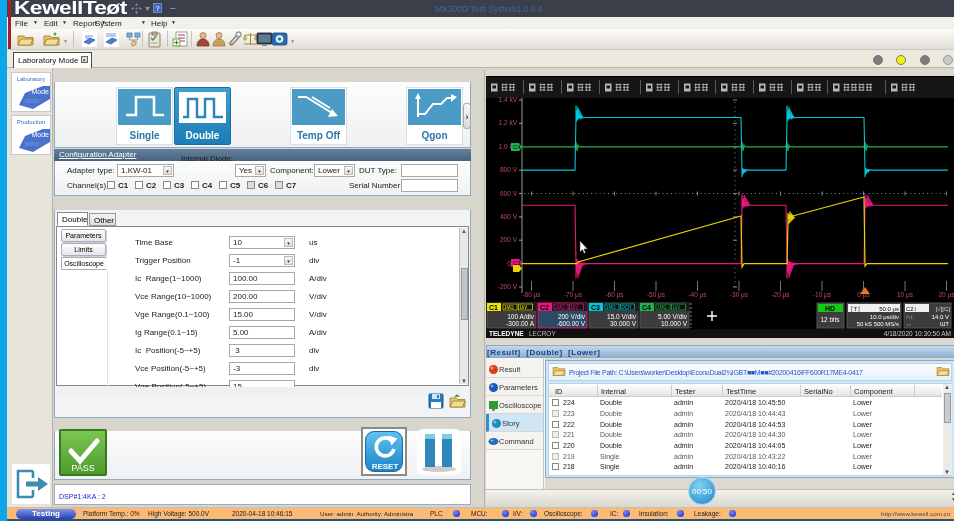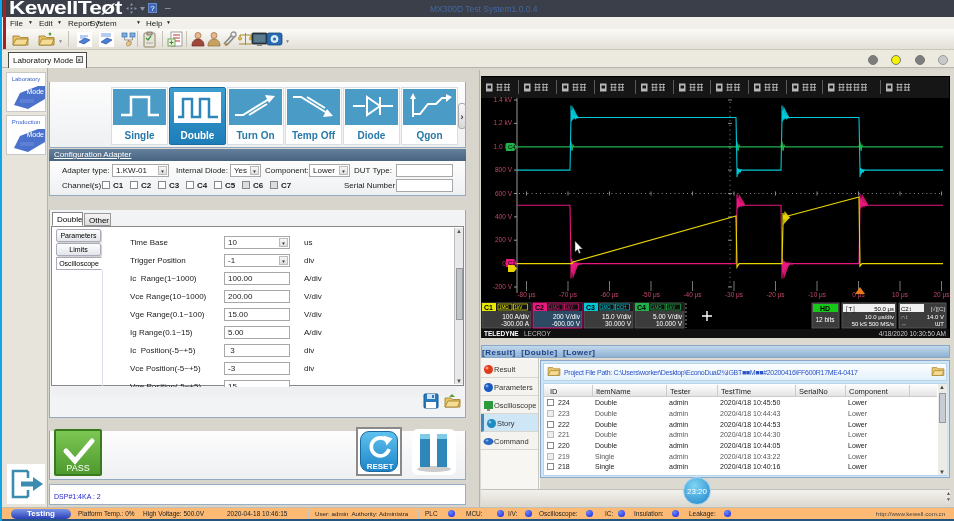--- a/index.html
+++ b/index.html
@@ -1,17 +1,17 @@
 <!DOCTYPE html>
 <html><head>
 <meta charset="utf-8">
 <style>
 *{margin:0;padding:0;box-sizing:border-box}
 html,body{width:954px;height:521px;overflow:hidden}
-#app{position:relative;width:954px;height:521px;font-family:"Liberation Sans",sans-serif;background:#e9e7df;border-left:2px solid #0ea5e9;border-right:2px solid #9a98a0}
+#app{position:relative;width:954px;height:521px;font-family:"Liberation Sans",sans-serif;background:#e9e7df;border-left:7px solid #0ea5e9;border-right:2px solid #9a98a0}
 .abs{position:absolute}
 
 #titlebar{position:absolute;left:0;top:0;width:954px;height:17px;background:#3a3f4a}
 #redstrip{position:absolute;left:1px;top:0;width:3px;height:49px;background:#a42025;z-index:9}
 #logo{position:absolute;left:7px;top:-3px;color:#fff;font-weight:bold;font-size:19px;letter-spacing:-0.5px;transform:scaleX(1.2);transform-origin:0 0}
 #apptitle{position:absolute;left:428px;top:4px;color:#44679e;font-size:8.5px}
 
 #menubar{position:absolute;left:0;top:17px;width:954px;height:12px;background:#f1f0ea;font-size:8px;color:#222}
 #menubar span{position:absolute;top:2px}
 
@@ -205,55 +205,41 @@
           <path d="M8 26 H18 V8 H36 V26 H46" stroke="#fff" stroke-width="2.5" fill="none"></path>
         </svg></div>
  <div class="lb">Single</div>
 </div>
 <div class="tbtn selx" style="left:167px">
  <div class="ic"><svg width="49" height="31" viewBox="0 0 49 31">
           <path d="M4 25 H9 V7 H18 V25 H26 V7 H35 V25 H44" stroke="#2e86ba" stroke-width="2.5" fill="none"></path>
         </svg></div>
  <div class="lb">Double</div>
 </div>
-<div class="tbtn" style="left:225px">
- <div class="ic"><svg width="55" height="34" viewBox="0 0 55 34">
-          <path d="M6 26 H14 L40 10 M20 26 L38 15" stroke="#fff" stroke-width="2" fill="none"></path>
-          <path d="M36 6 L46 7 L40 14 Z" fill="#fff"></path>
-        </svg></div>
- <div class="lb">Turn On</div>
-</div>
 <div class="tbtn" style="left:283px">
  <div class="ic"><svg width="55" height="34" viewBox="0 0 55 34">
           <path d="M6 8 H14 L40 24 M20 8 L38 19" stroke="#fff" stroke-width="2" fill="none"></path>
           <path d="M36 28 L46 27 L40 20 Z" fill="#fff"></path>
         </svg></div>
  <div class="lb">Temp Off</div>
 </div>
-<div class="tbtn" style="left:341px">
- <div class="ic"><svg width="55" height="34" viewBox="0 0 55 34">
-          <path d="M8 17 H20 M35 17 H48 M35 8 V26 M22 8 V26" stroke="#fff" stroke-width="2" fill="none"></path>
-          <path d="M22 8 L35 17 L22 26 Z" fill="#4a9cc6" stroke="#fff" stroke-width="2"></path>
-        </svg></div>
- <div class="lb">Diode</div>
-</div>
 <div class="tbtn" style="left:399px">
  <div class="ic"><svg width="55" height="34" viewBox="0 0 55 34">
           <path d="M10 8 V28 M10 25 H17 L25 15 H33 L39 9 H44" stroke="#fff" stroke-width="2" fill="none"></path>
           <path d="M10 4 l-3 6 h6 Z M43 5 l6 3 l-6 5 Z" fill="#fff"></path>
         </svg></div>
  <div class="lb">Qgon</div>
 </div>
 <div class="abs" style="left:456px;top:103px;width:8px;height:26px;background:linear-gradient(#f8f8f8,#d8d8d8);border:1px solid #aaa;border-radius:3px;font-size:9px;font-weight:bold;color:#333;text-align:center;line-height:26px">›</div>
 
 <div class="phead" style="left:47px;top:149px;width:417px;height:12px"><u>Configuration Adapter</u></div>
 <div class="pbody" style="left:47px;top:161px;width:417px;height:35px"></div>
 <div class="lbl" style="left:60px;top:166px">Adapter type:</div>
 <div class="sel" style="left:110px;top:164px;width:57px">1.KW-01<i>▼</i></div>
-<div class="lbl" style="left:174px;top:166px">Internal Diode:</div>
+<div class="lbl" style="left:174px;top:154px">Internal Diode:</div>
 <div class="sel" style="left:228px;top:164px;width:31px">Yes<i>▼</i></div>
 <div class="lbl" style="left:263px;top:166px">Component:</div>
 <div class="sel" style="left:307px;top:164px;width:41px">Lower<i>▼</i></div>
 <div class="lbl" style="left:352px;top:166px">DUT Type:</div>
 <div class="inp" style="left:394px;top:164px;width:57px"></div>
 <div class="lbl" style="left:60px;top:181px">Channel(s)</div>
 <div class="cb" style="left:100px;top:181px"></div>
     <div class="lbl" style="left:111px;top:181px;font-weight:bold">C1</div>
 <div class="cb" style="left:128px;top:181px"></div>
     <div class="lbl" style="left:139px;top:181px;font-weight:bold">C2</div>
@@ -631,21 +617,21 @@
       <path d="M1 12 L4 6 H16 L13.5 12 Z" fill="#f5dc96" stroke="#a07820" stroke-width="0.8"></path>
     </svg>
 <div class="abs" style="left:562px;top:369px;font-size:7px;letter-spacing:-0.3px;color:#2a52c8">Project File Path: C:\Users\worker\Desktop\EconoDual2¾IGBT■■M■■#20200416\FF600R17ME4-0417</div>
 <svg class="abs" style="left:929px;top:366px" width="14" height="11" viewBox="0 0 17 14">
       <path d="M1 2 h6 l1.5 1.5 H16 V12 H1 Z" fill="#e8c56a" stroke="#a07820" stroke-width="0.8"></path>
       <path d="M1 12 L4 6 H16 L13.5 12 Z" fill="#f5dc96" stroke="#a07820" stroke-width="0.8"></path>
     </svg>
 <div class="abs" style="left:541px;top:383px;width:404px;height:93px;background:#fff;border:1px solid #b8d4e8"></div>
 <div class="abs" style="left:542px;top:384px;width:393px;height:13px;background:linear-gradient(#fff,#e4e4e4);border-bottom:1px solid #ccc;font-size:7.5px;color:#222">
  <span style="position:absolute;left:6px;top:3px">ID</span>
- <span style="position:absolute;left:52px;top:3px">ItemName</span>
+ <span style="position:absolute;left:52px;top:3px">Internal</span>
  <span style="position:absolute;left:126px;top:3px">Tester</span>
  <span style="position:absolute;left:177px;top:3px">TestTime</span>
  <span style="position:absolute;left:255px;top:3px">SerialNo</span>
  <span style="position:absolute;left:305px;top:3px">Component</span>
  <i style="position:absolute;left:48px;top:1px;width:1px;height:11px;background:#ccc"></i>
  <i style="position:absolute;left:122px;top:1px;width:1px;height:11px;background:#ccc"></i>
  <i style="position:absolute;left:173px;top:1px;width:1px;height:11px;background:#ccc"></i>
  <i style="position:absolute;left:251px;top:1px;width:1px;height:11px;background:#ccc"></i>
  <i style="position:absolute;left:301px;top:1px;width:1px;height:11px;background:#ccc"></i>
  <i style="position:absolute;left:365px;top:1px;width:1px;height:11px;background:#ccc"></i>
@@ -706,21 +692,21 @@
       <span class="tt">2020/4/18 10:40:16</span>
       <span class="cp">Lower</span>
     </div>
 <div class="abs" style="left:936px;top:384px;width:9px;height:91px;background:#ecebe8">
       <div style="position:absolute;left:1px;top:9px;width:7px;height:30px;background:#c8ccd4;border:1px solid #999"></div>
       <div style="position:absolute;left:1px;top:0px;font-size:6px;color:#444">▲</div>
       <div style="position:absolute;left:1px;bottom:0;font-size:6px;color:#444">▼</div>
     </div>
 <div class="abs" style="left:479px;top:489px;width:469px;height:16px;background:linear-gradient(#f2f1ed,#dddbd3);border-top:1px solid #c2c0b6"></div>
 <div class="abs" style="left:944px;top:490px;font-size:5px;color:#555">▲<br>▼</div>
-<div class="abs" style="left:681px;top:477px;width:28px;height:28px;border-radius:50%;background:radial-gradient(circle at 40% 30%,#7fd4f4,#1d84c8);border:1px solid #aad4ee;color:#fff;font-size:8px;text-align:center;line-height:28px">23:20</div>
+<div class="abs" style="left:681px;top:477px;width:28px;height:28px;border-radius:50%;background:radial-gradient(circle at 40% 30%,#7fd4f4,#1d84c8);border:1px solid #aad4ee;color:#fff;font-size:8px;text-align:center;line-height:28px">00:50</div>
 <div id="statusbar">
  <div style="position:absolute;left:9px;top:1px;width:60px;height:10px;border-radius:5px;background:linear-gradient(#7a96e8,#2a3fb8);color:#fff;font-size:8px;font-weight:bold;text-align:center;line-height:10px">Testing</div>
  <div class="vsep" style="left:73px"></div>
  <span class="it" style="left:76px">Platform Temp.: 0%</span>
  <span class="it" style="left:141px">High Voltage: 500.0V</span>
  <span class="it" style="left:225px">2020-04-18 10:46:15</span>
  <div class="vsep" style="left:306px"></div>
  <span class="it" style="left:313px;font-size:6.2px">User: admin&nbsp; Authority: Administra</span>
  <div class="vsep" style="left:416px"></div>
  <span class="it" style="left:423px">PLC</span>

